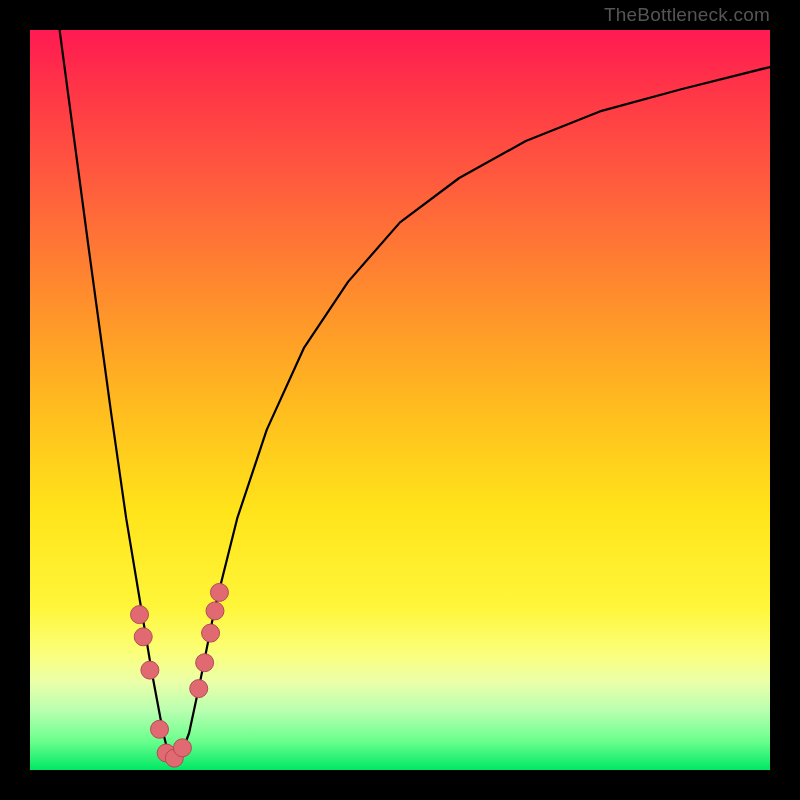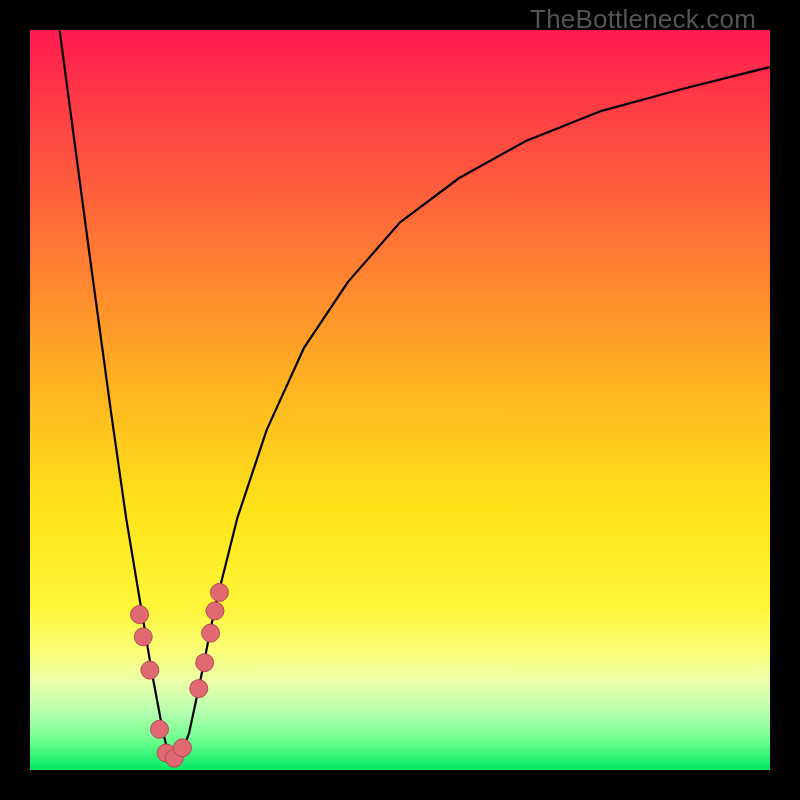--- a/index.html
+++ b/index.html
@@ -36,23 +36,23 @@
       #fbff78 84%,
       #ecffa8 88%,
       #b8ffb0 92%,
       #6dff8e 96%,
       #00e865 100%
     );
   }
   .watermark {
     position: absolute;
     top: 4px;
-    right: 44px;
+    right: 30px;
     color: #555;
-    font-size: 26px;
+    font-size: 19px;
     font-weight: 400;
     letter-spacing: 0.2px;
     user-select: none;
   }
   svg {
     position: absolute;
     inset: 0;
     width: 740px;
     height: 740px;
   }

